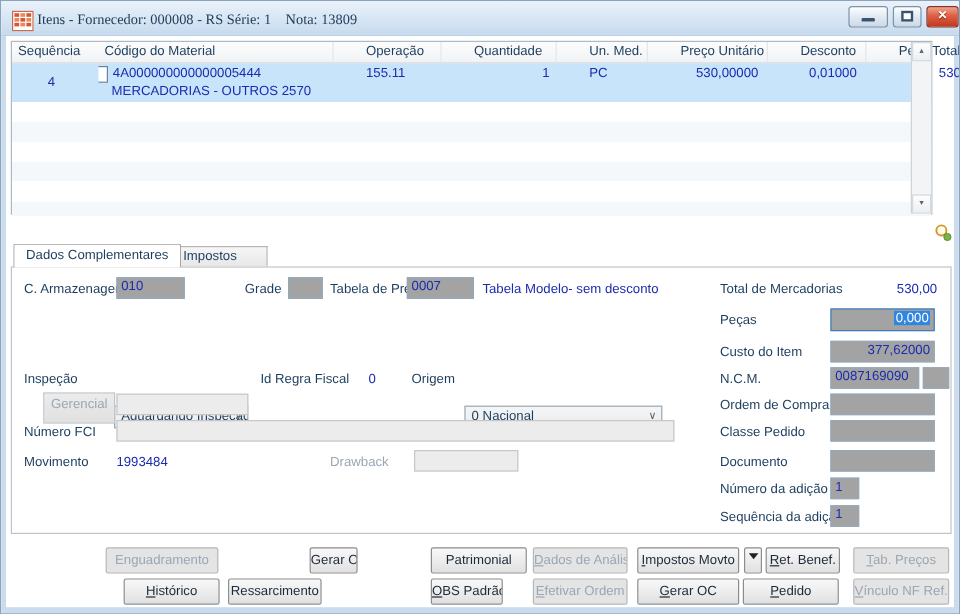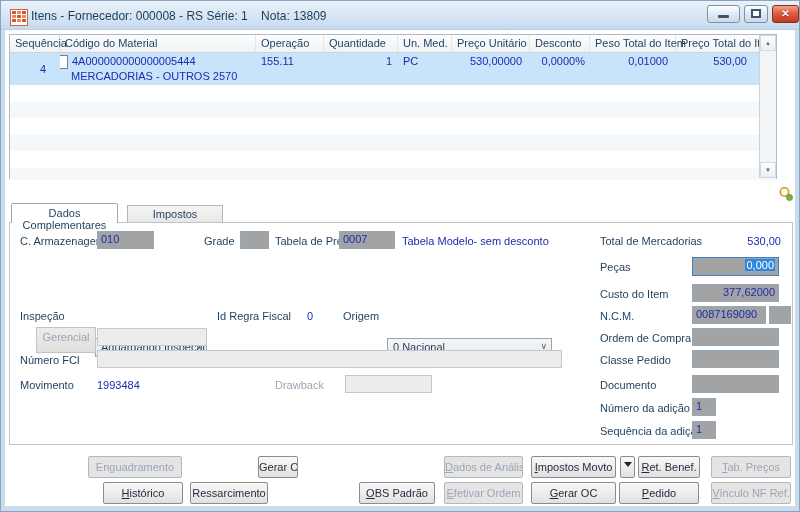--- a/index.html
+++ b/index.html
@@ -4,53 +4,53 @@
 <style>
   html,body{margin:0;padding:0;background:#fff;}
   #win{position:relative;width:800px;height:512px;font-family:"Liberation Sans",sans-serif;font-size:11px;background:#fff;overflow:hidden;border:1px solid #8aa4bd;box-sizing:border-box;}
   
   #titlebar{position:absolute;left:0;top:0;width:800px;height:29px;
     background:linear-gradient(#eaf2fb,#d6e5f4 55%,#c6daee);border-bottom:1px solid #b9cfe4;box-sizing:border-box;}
   .edge{position:absolute;background:#c9dbec;}
   #edge-l{left:0;top:29px;width:4px;height:478px;}
   #edge-r{right:0;top:29px;width:4px;height:478px;}
   #edge-b{left:0;bottom:0;width:800px;height:5px;}
-  #title-text{position:absolute;left:30px;top:8px;color:#1d3a57;font-size:12px;white-space:pre;}
+  #title-text{position:absolute;left:30px;top:8px;color:#1d3a57;font-size:12px;white-space:pre;font-family:Liberation Serif, serif;}
   #title-icon{position:absolute;left:9px;top:8px;width:14px;height:13px;display:grid;
     grid-template-columns:4px 4px 4px;grid-template-rows:3px 3px 3px;gap:1px;padding:1px;background:#fff;border:1px solid #c96a4a;box-sizing:content-box;}
   #title-icon i{background:#d8553a;}
   #title-icon i:nth-child(2n){background:#e88a54;}
   .winbtn{position:absolute;top:4px;height:18px;border-radius:3px;border:1px solid #7e93a8;
     background:linear-gradient(#feffff,#e3ebf4 45%,#ccd9e6);box-sizing:border-box;text-align:center;cursor:default;}
   #btn-min{left:706px;width:33px;}
   #btn-max{left:743px;width:24px;}
   #btn-close{left:771px;width:27px;background:linear-gradient(#f0a28e,#dd5f44 45%,#c1391f);border-color:#8e2f1d;color:#fff;font-size:10px;line-height:16px;font-weight:bold;text-shadow:0 1px 1px #7c2413;}
   #min-glyph{display:inline-block;width:11px;height:3px;background:#3a5470;margin-top:9px;border-radius:1px;}
   #max-glyph{display:inline-block;width:10px;height:9px;border:2px solid #3a5470;margin-top:3px;box-sizing:border-box;background:#fff;}
   
   #grid{position:absolute;left:8px;top:33px;width:768px;height:145px;border:1px solid #a9bac9;background:#fff;box-sizing:border-box;}
-  .gcols{display:grid;grid-template-columns:50px 196px 68px 74px 54px 78px 60px 86px 85px;}
+  .gcols{display:grid;grid-template-columns:50px 196px 68px 74px 54px 78px 60px 86px 85px;gap:22px;}
   #grid-header{height:18px;background:linear-gradient(#fdfdfd,#f0f2f4);border-bottom:1px solid #ccd3d9;box-sizing:border-box;}
   .hcell{padding:2px 0 0 5px;color:#1c3e5e;border-right:1px solid #e4e7ea;white-space:nowrap;overflow:visible;}
   #grid-row{height:32px;background:#c8e4fa;color:#1a2cb0;cursor:default;}
   .rc{white-space:nowrap;overflow:hidden;line-height:15px;padding-top:1px;}
   .rc.r{text-align:right;}
   #cell-seq{text-align:right;padding:9px 14px 0 0;}
   #line1{display:flex;align-items:flex-start;}
   #chk{width:12px;height:12px;border:1px solid #6f8496;background:#fff;margin:1px 4px 0 -6px;flex:0 0 auto;}
   #cell-desc{padding-left:11px;}
   #grid-stripes{height:95px;background:repeating-linear-gradient(#ffffff 0 17px,#f4f8fb 17px 33px);}
   #vscroll{position:absolute;right:0;top:0;bottom:0;width:17px;background:#f2f4f6;border-left:1px solid #ccd3d9;box-sizing:border-box;}
   .sarrow{position:absolute;left:0;width:16px;height:16px;background:linear-gradient(#fdfdfd,#eceff2);border:1px solid #d4dade;box-sizing:border-box;text-align:center;font-size:6px;line-height:14px;color:#5a6670;}
   #sup{top:0;} #sdn{bottom:0;}
   
   #magnifier{position:absolute;left:777px;top:185px;width:16px;height:16px;cursor:pointer;}
   
   .tab{position:absolute;box-sizing:border-box;text-align:center;color:#1c3e5e;cursor:default;}
-  #tab-active{left:10px;top:202px;width:107px;height:20px;background:#fff;border:1px solid #a6a6a6;border-bottom:none;z-index:3;padding-top:3px;border-radius:2px 2px 0 0;}
+  #tab-active{left:10px;top:202px;width:140px;height:20px;background:#fff;border:1px solid #a6a6a6;border-bottom:none;z-index:3;padding-top:3px;border-radius:2px 2px 0 0;}
   #tab-inactive{left:126px;top:204px;width:96px;height:17px;background:linear-gradient(#f6f6f6,#e7e7e7);border:1px solid #b6b6b6;border-bottom:none;z-index:1;padding-top:2px;}
   #panel{position:absolute;left:8px;top:221px;width:784px;height:223px;border:1px solid #c3c3c3;background:#fff;box-sizing:border-box;z-index:2;}
   .lbl{position:absolute;color:#1c3e5e;white-space:nowrap;}
   .lbl.dis{color:#9aa7b4;}
   .bval{position:absolute;color:#1a2cb0;white-space:nowrap;}
   .fld{position:absolute;height:18px;border:1px solid #93a8bb;background:#a3a3a3;color:#1a2cb0;padding:1px 3px 0 3px;box-sizing:border-box;white-space:nowrap;overflow:hidden;}
   .fld.r{text-align:right;}
   .fld.dis{background:#ececec;border-color:#c7c7c7;}
   .fld.focus{border:1px solid #3d80c4;}
   .sel{background:#2e86e0;color:#fff;padding:0 1px;}
@@ -107,21 +107,20 @@
         <div id="line1">
           <span id="chk"></span>
           <span>4A000000000000005444</span>
         </div>
         <div id="cell-desc">MERCADORIAS - OUTROS 2570</div>
       </div>
       <div class="rc" style="padding-left:5px">155.11</div>
       <div class="rc r" style="padding-right:6px">1</div>
       <div class="rc" style="padding-left:5px">PC</div>
       <div class="rc r" style="padding-right:8px">530,00000</div>
-      <div class="rc r" style="padding-right:5px">0,0000%</div>
       <div class="rc r" style="padding-right:8px">0,01000</div>
       <div class="rc r" style="padding-right:14px">530,00</div>
     </div>
     <div id="grid-stripes"></div>
     <div id="vscroll">
       <div class="sarrow" id="sup">▲</div>
       <div class="sarrow" id="sdn">▼</div>
     </div>
   </div>
 
@@ -183,27 +182,28 @@
 
     <div class="lbl" style="left:590px;top:179px">Número da adição</div>
     <div class="fld" style="left:682px;top:175px;width:24px">1</div>
 
     <div class="lbl" style="left:590px;top:202px">Sequência da adição</div>
     <div class="fld" style="left:682px;top:198px;width:24px">1</div>
   </div>
 
   <div class="btn dis r1" style="left:87px;width:94px">Enguadramento</div>
   <div class="btn r1" style="left:257px;width:40px">Gerar OS</div>
+  <div class="btn r1" style="left:358px;width:80px">Patrimonial</div>
   <div class="btn dis r1" style="left:443px;width:79px"><u>D</u>ados de Análise</div>
   <div class="btn r1" style="left:530px;width:85px"><u>I</u>mpostos Movto</div>
   <div class="btn r1" style="left:619px;width:15px;padding-top:0"><span class="tri"></span></div>
   <div class="btn r1" style="left:637px;width:62px"><u>R</u>et. Benef.</div>
   <div class="btn r2" style="left:102px;width:80px"><u>H</u>istórico</div>
 
   <div class="btn dis r1" style="left:710px;width:80px"><u>T</u>ab. Preços</div>
   <div class="btn r2" style="left:189px;width:78px">Ressarcimento</div>
-  <div class="btn r2" style="left:358px;width:76px"><u>O</u>BS Padrão</div>
+  <div class="btn r2" style="left:358px;width:60px"><u>O</u>BS Padrão</div>
   <div class="btn dis r2" style="left:443px;width:79px"><u>E</u>fetivar Ordem</div>
   <div class="btn r2" style="left:530px;width:85px"><u>G</u>erar OC</div>
   <div class="btn r2" style="left:618px;width:80px"><u>P</u>edido</div>
   <div class="btn dis r2" style="left:710px;width:80px"><u>V</u>ínculo NF Ref.</div>
 
 </div>
 
 </body></html>

